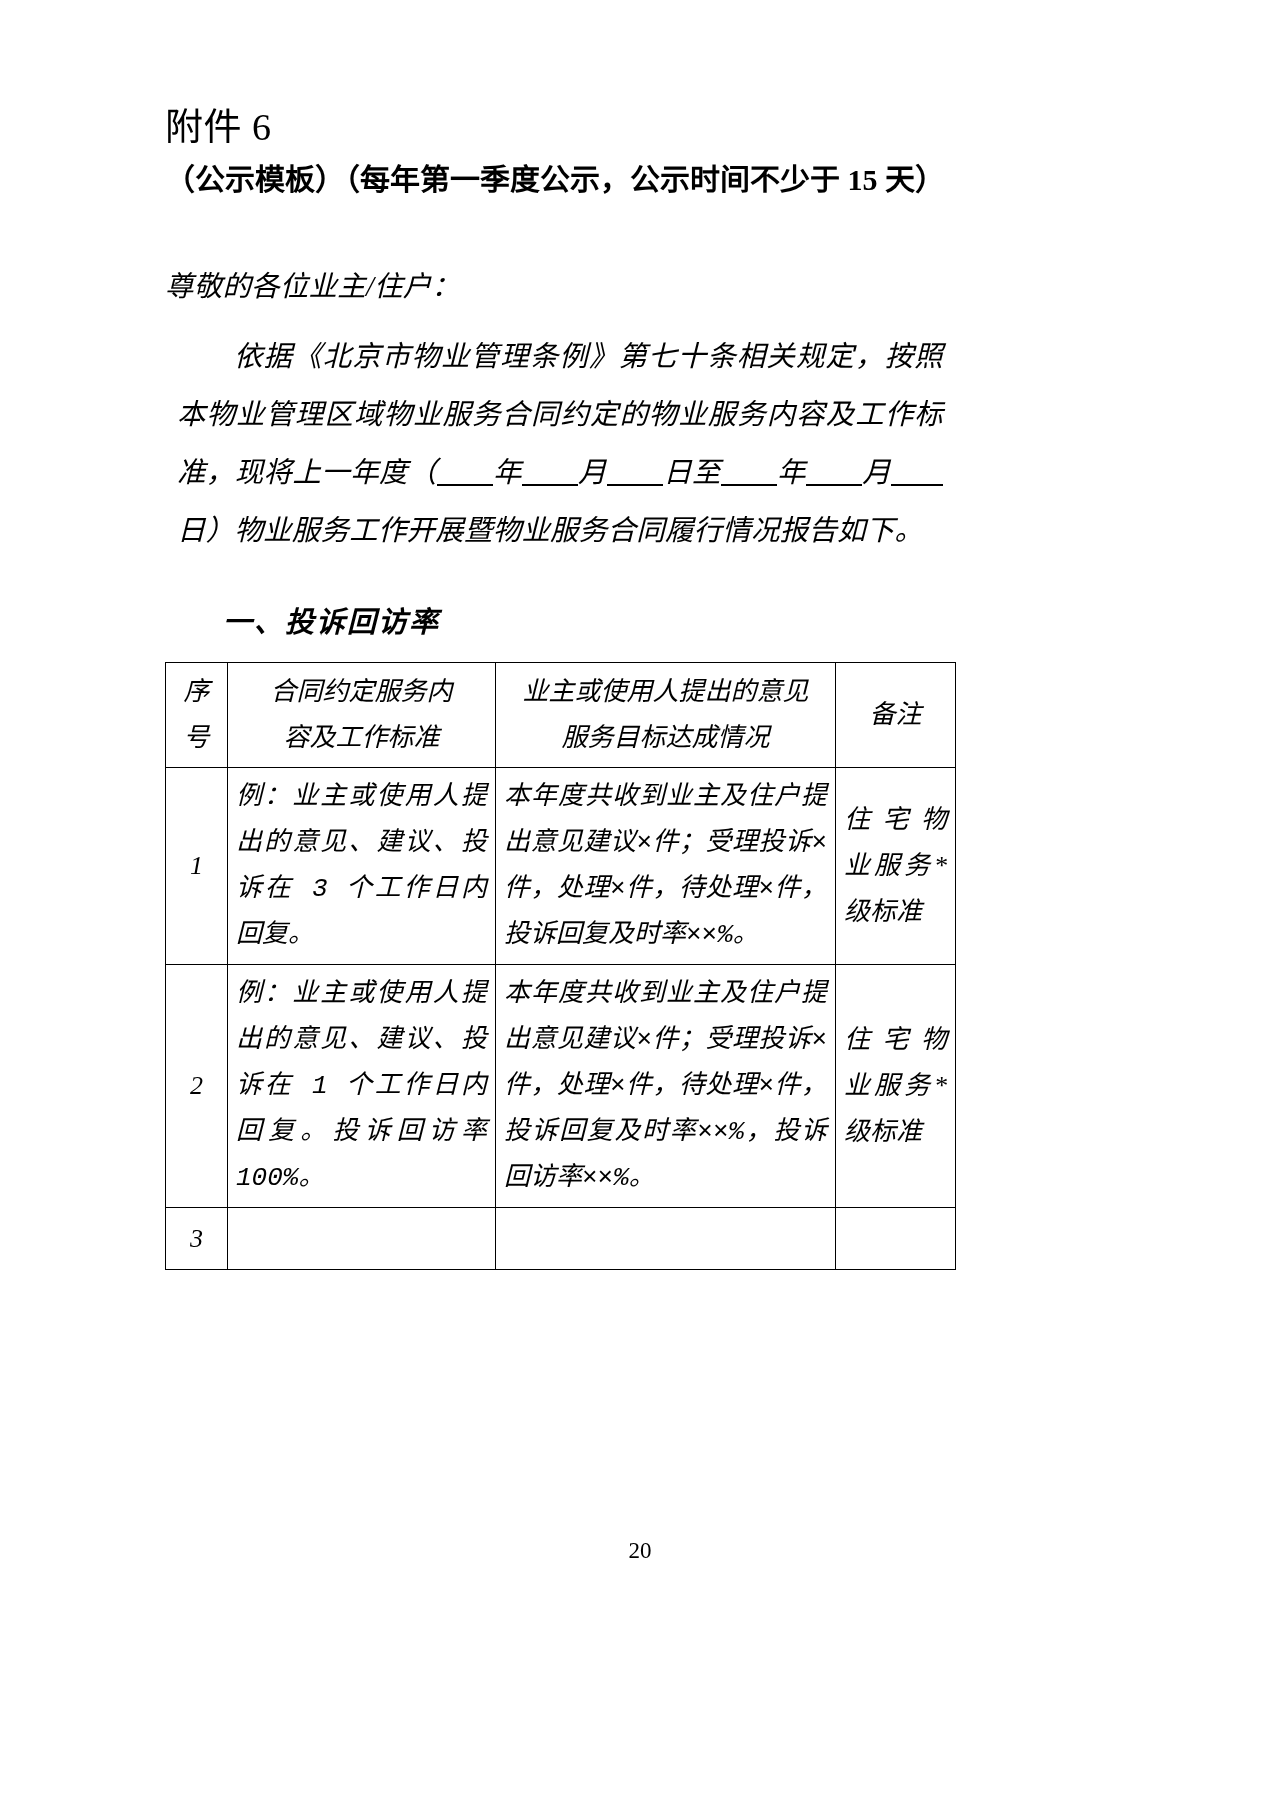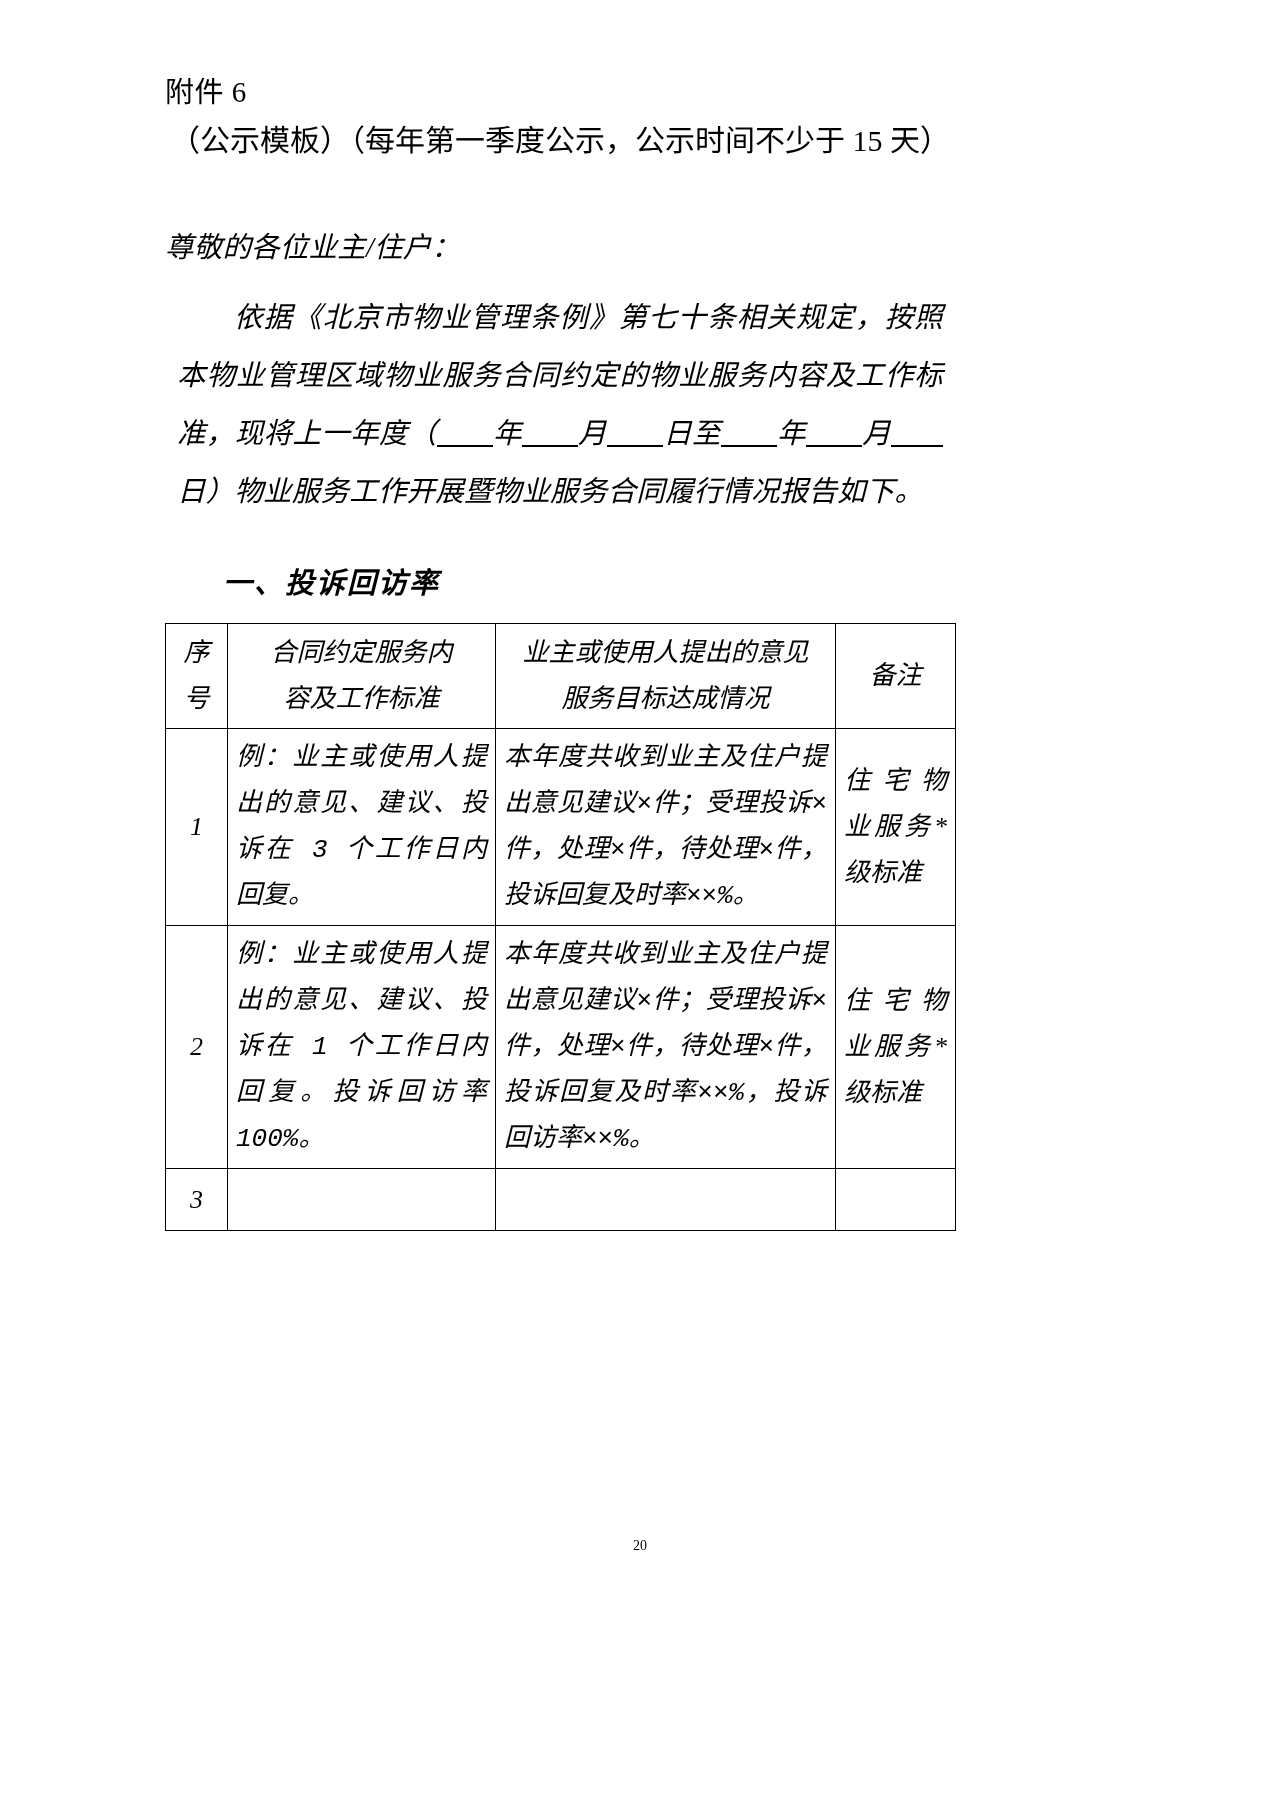--- a/index.html
+++ b/index.html
@@ -23,48 +23,48 @@
   }
   .content {
     position: absolute;
     left: 165px;
     top: 0;
     width: 790px;
   }
 
   
   .attach-label {
-    font-size: 29px;
+    font-size: 38px;
     line-height: 1;
-    padding-top: 78px;
+    padding-top: 108px;
     letter-spacing: 0.5px;
     font-family: "Liberation Serif", "DejaVu Serif", serif;
   }
 
   
   .doc-title {
     text-align: center;
     font-size: 39px;
     line-height: 54px;
     margin-top: 20px;
     letter-spacing: 1px;
     font-family: "Liberation Serif", "DejaVu Serif", serif;
   }
   .doc-title .tline { display: block; white-space: nowrap; }
   .doc-title .tline.l1 { padding-left: 6px; }
   .doc-title .tline.l2 { padding-left: 0px; }
 
   
   .doc-subtitle {
-    text-align: center;
     font-size: 30px;
     line-height: 44px;
     margin-top: 12px;
     white-space: nowrap;
     font-family: "Liberation Serif", "DejaVu Serif", serif;
+    font-weight: bold;
   }
 
   
   .body-block {
     margin-top: 56px;
     font-size: 28.5px;
     line-height: 58px;
     font-family: "Liberation Serif", "DejaVu Serif", serif;
     font-style: italic;
     letter-spacing: 0.2px;
@@ -141,21 +141,21 @@
   }
   tr.empty-row td { height: 62px; }
 
   
   .page-number {
     position: absolute;
     left: 0;
     right: 0;
     top: 1538px;
     text-align: center;
-    font-size: 14px;
+    font-size: 23px;
     font-family: "Liberation Serif", "DejaVu Serif", serif;
   }
 </style>
 </head>
 <body>
 
 <div class="page">
   <div class="content">
 
     <div class="attach-label">附件 6</div>

